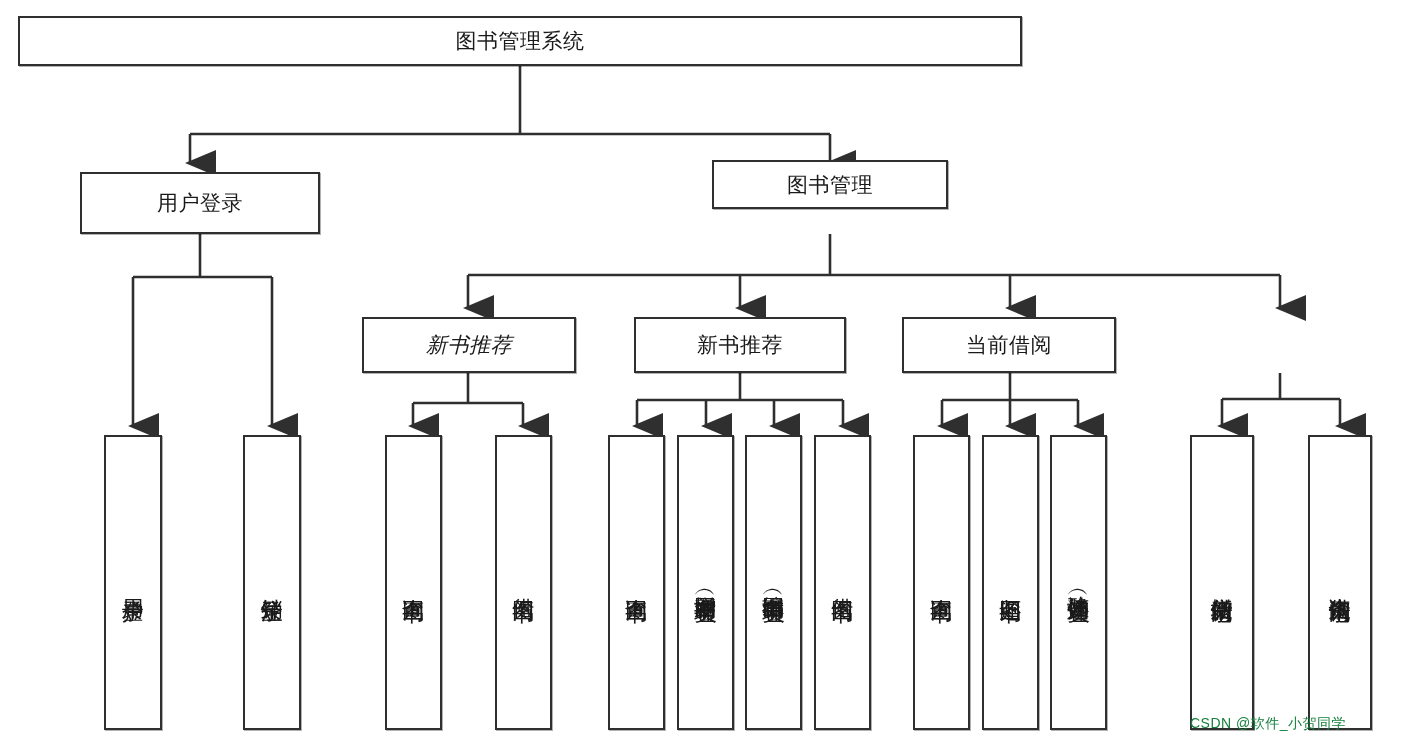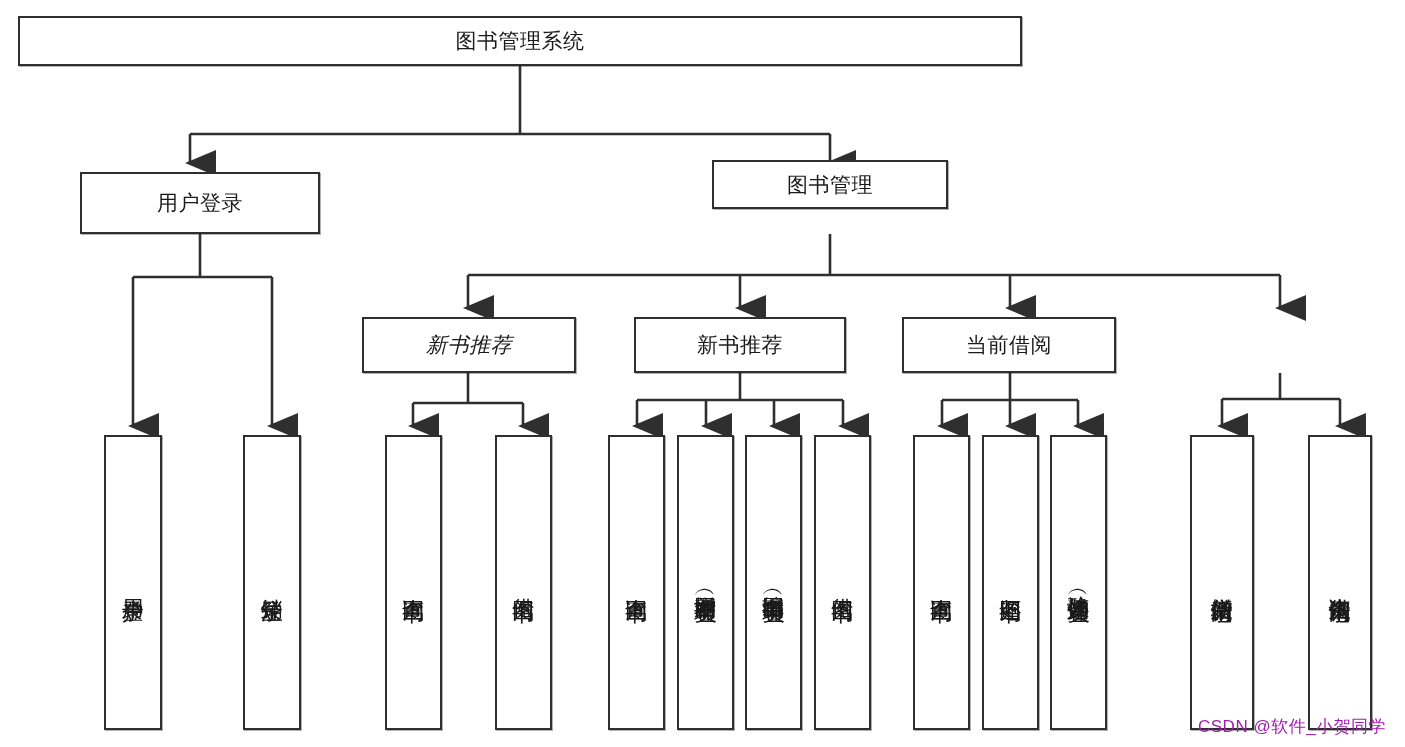--- a/index.html
+++ b/index.html
@@ -49,26 +49,25 @@
     text-align: center;
   }
   .node.vert .vtext {
     writing-mode: vertical-rl;
     text-orientation: upright;
     display: block;
     white-space: nowrap;
   }
   #watermark {
     position: absolute;
-    font-size: 17px;
-    color: #a21caf;
+    font-size: 14px;
+    color: #15803d;
     letter-spacing: 0.5px;
     white-space: nowrap;
     pointer-events: none;
-    margin-left: 8px;
   }
 </style>
 </head>
 <body>
 
 <div id="canvas">
 
   <svg id="wire" viewBox="0 0 1405 747" xmlns="http://www.w3.org/2000/svg">
     <defs>
       <marker id="arrow" viewBox="0 0 12 12" refX="6" refY="10" markerWidth="12" markerHeight="12" orient="auto-start-reverse">

